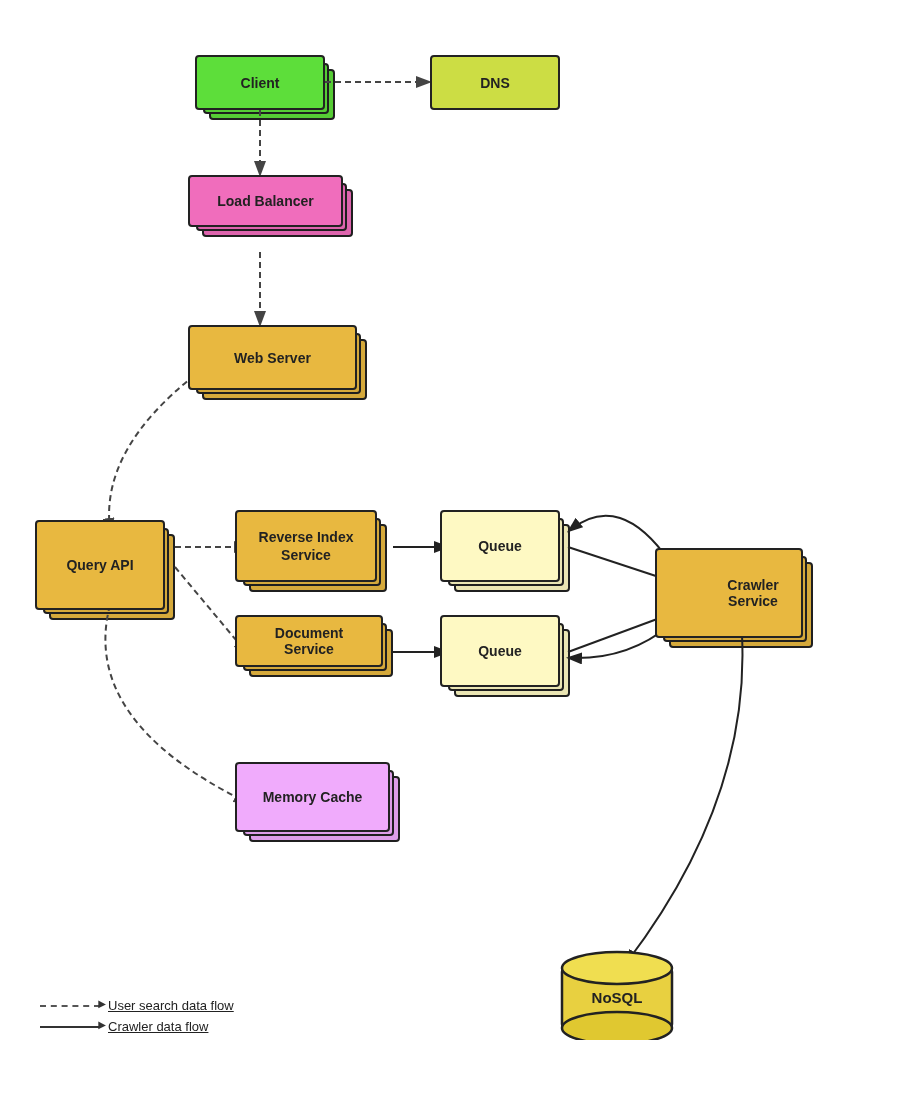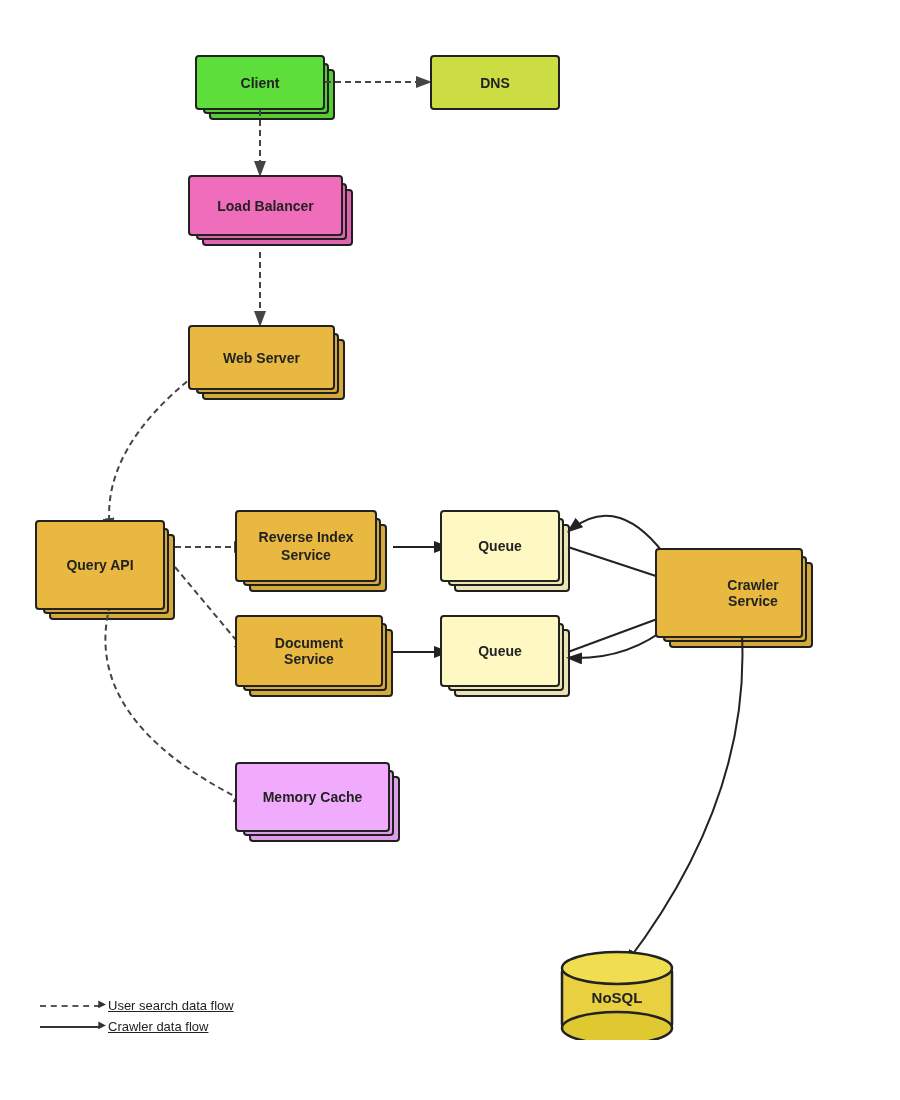--- a/index.html
+++ b/index.html
@@ -156,41 +156,41 @@
   </svg>
 
   <div class="box green stacked" style="left:195px; top:55px; width:130px; height:55px;">
     <span>Client</span>
   </div>
 
   <div class="box yellow-green" style="left:430px; top:55px; width:130px; height:55px;">
     <span>DNS</span>
   </div>
 
-  <div class="box pink stacked" style="left:188px; top:175px; width:155px; height:61px;text-align:center;">
+  <div class="box pink stacked" style="left:188px; top:175px; width:155px; height:52px;text-align:center;">
     <span>Load Balancer</span>
   </div>
 
-  <div class="box gold stacked" style="left:188px; top:325px; width:147px; height:65px;">
+  <div class="box gold stacked" style="left:188px; top:325px; width:169px; height:65px;">
     <span>Web Server</span>
   </div>
 
   <div class="box gold stacked" style="left:35px; top:520px; width:130px; height:90px;">
     <span>Query API</span>
   </div>
 
   <div class="box gold stacked" style="left:235px; top:510px; width:142px; height:72px; white-space: pre-line; line-height:1.3;">
     <span>Reverse Index<br>Service</span>
   </div>
 
   <div class="box teal stacked" style="left:440px; top:510px; width:120px; height:72px;">
     <span>Queue</span>
   </div>
 
-  <div class="box gold stacked" style="left:235px; top:615px; width:148px; height:72px;">
+  <div class="box gold stacked" style="left:235px; top:615px; width:148px; height:52px;">
     <span>Document<br>Service</span>
   </div>
 
   <div class="box teal stacked" style="left:440px; top:615px; width:120px; height:72px;">
     <span>Queue</span>
   </div>
 
   <div class="box gold stacked" style="left:655px; top:548px; width:148px; height:90px;padding-left:48px;">
     <span>Crawler<br>Service</span>
   </div>

